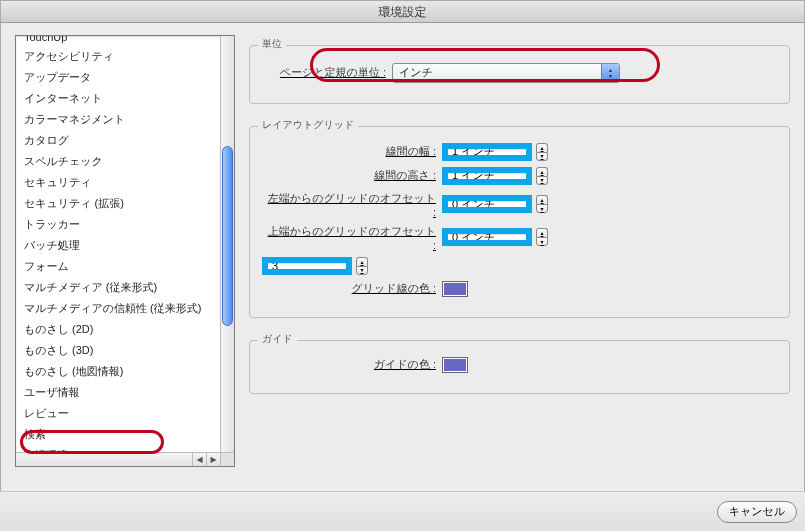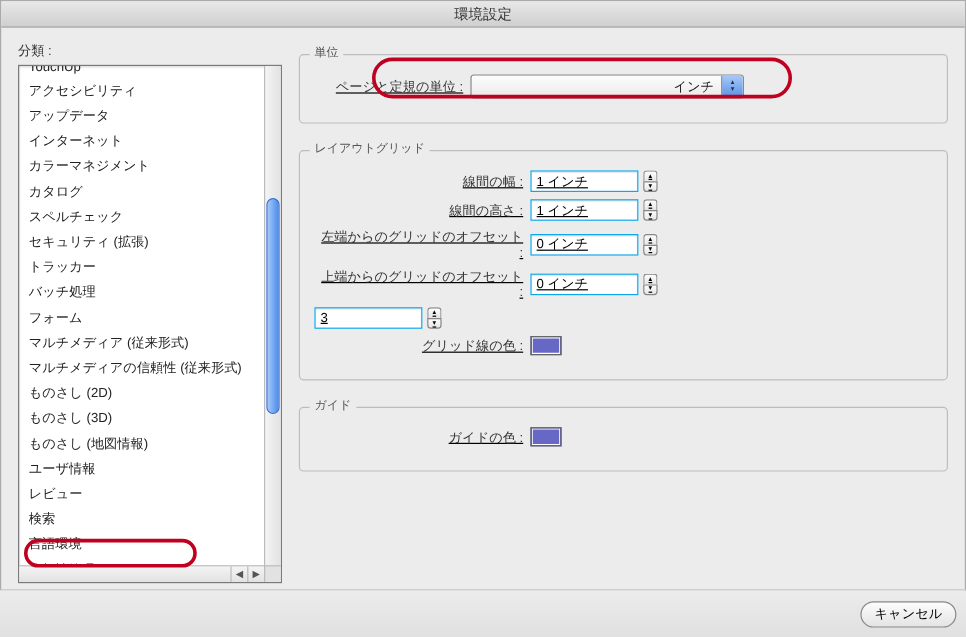--- a/index.html
+++ b/index.html
@@ -26,57 +26,57 @@
 .right { flex: 1; display: flex; flex-direction: column; gap: 12px; }
 
 .fieldset { border: 1px solid #bdbdbd; border-radius: 4px; background: #ececec; padding: 10px 12px 14px 12px; position: relative; margin-top: 10px; }
 .fieldset .legend { position: absolute; top: -9px; left: 8px; background: #ececec; padding: 0 4px; font-size: 10px; color: #555; }
 
 .row { display: flex; align-items: center; margin: 6px 0; text-decoration: underline; }
 .row .lbl { width: 180px; text-align: right; font-size: 11px; color: #333; padding-right: 6px; }
 .row .ctl { flex: 1; }
 
 .select { display: inline-flex; align-items: center; border: 1px solid #8a8a8a; border-radius: 3px; background: linear-gradient(#fdfdfd,#eaeaea); height: 20px; overflow: hidden; }
-.select .sel-text { flex: 1; padding: 0 6px; font-size: 11px; color: #222; text-align: right; }
+.select .sel-text { flex: 1; padding: 0 6px; font-size: 11px; color: #222; }
 .select .sel-btn { width: 18px; height: 100%; background: linear-gradient(#a8c8f8,#5a92e8); border-left: 1px solid #5a82c8; display: flex; flex-direction: column; align-items: center; justify-content: center; }
 .select .sel-btn::before { content: "▴"; font-size: 6px; color: #234; line-height: 6px; }
 .select .sel-btn::after { content: "▾"; font-size: 6px; color: #234; line-height: 6px; }
 
 .stepper-row { display: flex; gap: 4px; align-items: center; }
-.textfield { border: 1px solid #0ea5e9; background: #fff; height: 18px; font-size: 11px; padding: 0 4px; width: 90px; box-shadow: inset 0 1px 1px rgba(0,0,0,0.12); }
+.textfield { border: 6px solid #0ea5e9; background: #fff; height: 18px; font-size: 11px; padding: 0 4px; width: 90px; box-shadow: inset 0 1px 1px rgba(0,0,0,0.12); }
 .stepper { display: flex; flex-direction: column; width: 12px; }
 .stepper button { height: 9px; font-size: 6px; line-height: 6px; border: 1px solid #888; background: linear-gradient(#fdfdfd,#e6e6e6); padding: 0; cursor: pointer; }
 .stepper button:first-child { border-radius: 3px 3px 0 0; border-bottom: none; }
 .stepper button:last-child { border-radius: 0 0 3px 3px; }
 
 .swatch { width: 26px; height: 16px; border: 1px solid #666; background: #6767c6; box-shadow: inset 0 0 0 1px #fff; cursor: pointer; }
 
 .highlight { position: absolute; border: 3px solid #c00020; border-radius: 16px; pointer-events: none; }
 
 .footer { position: absolute; left: 0; right: 0; bottom: 0; height: 40px; border-top: 1px solid #c8c8c8; background: linear-gradient(#ececec,#e0e0e0); display: flex; justify-content: flex-end; align-items: center; padding: 0 8px; gap: 10px; }
 .btn { min-width: 80px; height: 22px; border: 1px solid #8a8a8a; border-radius: 11px; font-size: 11px; background: linear-gradient(#fdfdfd,#e4e4e4); cursor: pointer; }
 .btn.default { background: linear-gradient(#cfe4ff,#6aa0f0); border-color: #4a78c0; }
 </style>
 </head>
 <body>
 
 <div class="titlebar">環境設定</div>
 
 <div class="content">
   <div class="left">
-    <div class="label-left">分類 :</div>
     <div class="listbox">
       <div class="list-inner" id="list-inner">
           <div class="list-item">TouchUp</div>
           <div class="list-item">アクセシビリティ</div>
           <div class="list-item">アップデータ</div>
           <div class="list-item">インターネット</div>
           <div class="list-item">カラーマネジメント</div>
           <div class="list-item">カタログ</div>
           <div class="list-item">スペルチェック</div>
+          <div class="list-item">セキュリティ</div>
           <div class="list-item">セキュリティ (拡張)</div>
           <div class="list-item">トラッカー</div>
           <div class="list-item">バッチ処理</div>
           <div class="list-item">フォーム</div>
           <div class="list-item">マルチメディア (従来形式)</div>
           <div class="list-item">マルチメディアの信頼性 (従来形式)</div>
           <div class="list-item">ものさし (2D)</div>
           <div class="list-item">ものさし (3D)</div>
           <div class="list-item">ものさし (地図情報)</div>
           <div class="list-item">ユーザ情報</div>

